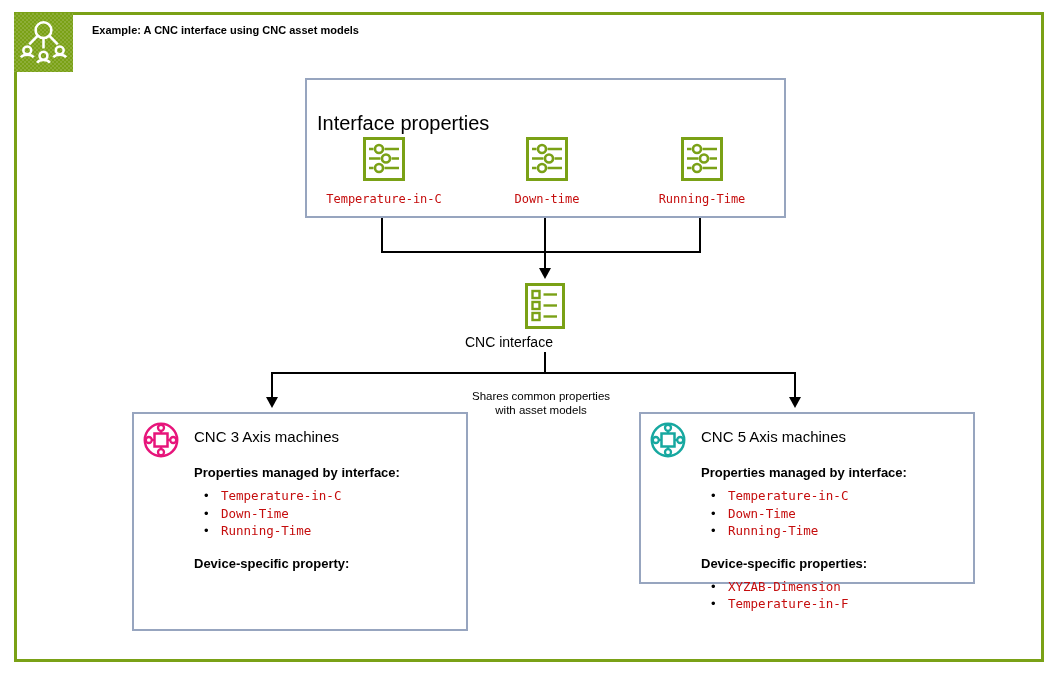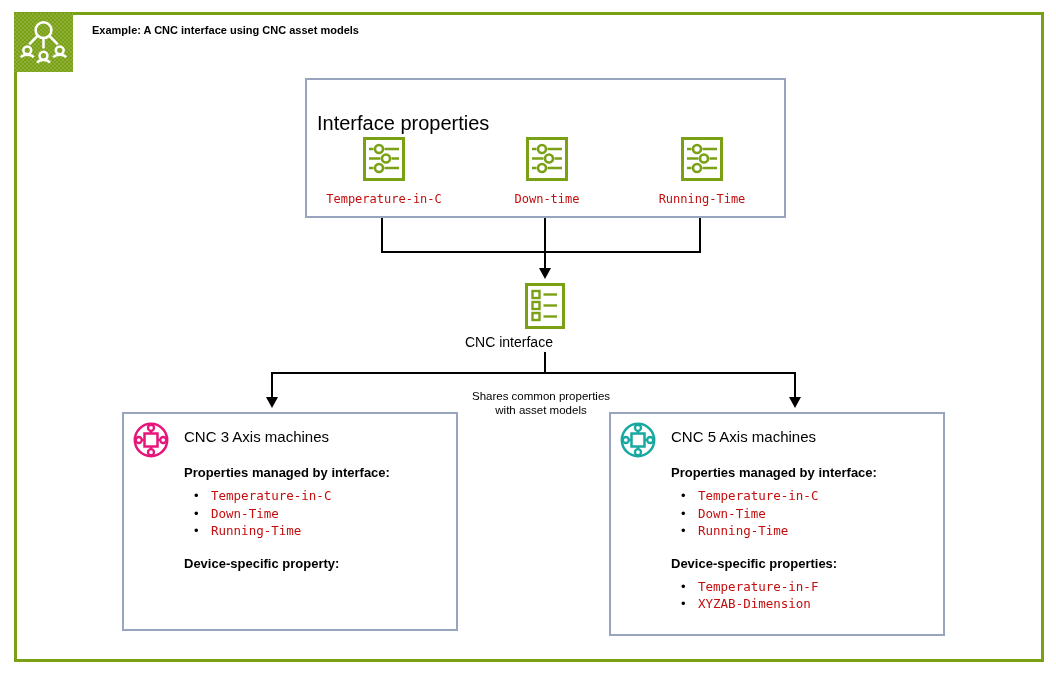--- a/index.html
+++ b/index.html
@@ -52,22 +52,22 @@
   .share-note {
     position:absolute; left:441px; top:378px; width:200px;
     text-align:center; font-size:11.5px; line-height:13.5px;margin-top:12px;
   }
 
   
   .model-box {
     position:absolute; width:336px; border:2px solid #97A5BF;
     background:#fff; box-sizing:border-box;
   }
-  .model-box.left  { left:122px; top:412px; height:219px; }
-  .model-box.right { left:609px; top:412px; height:224px; }
+  .model-box.left  { left:132px; top:412px; height:219px; }
+  .model-box.right { left:639px; top:412px; height:172px; }
   .machine-icon { position:absolute; left:8px; top:7px; }
   .pink { color:#E7157B; }
   .teal { color:#17A8A0; }
   .model-content { position:absolute; left:60px; top:0; width:268px; }
   .box-title   { margin-top:14px; font-size:15px; }
   .box-heading { margin-top:20px; font-size:13px;font-weight:bold; }
   .box-heading.second { margin-top:16px; }
   .prop-list { margin:7px 0 0 8px; padding:0; list-style:none; }
   .prop-list li {
     position:relative; padding-left:19px; line-height:17.5px;
@@ -215,19 +215,19 @@
     <div class="model-content">
       <div class="box-title">CNC 5 Axis machines</div>
       <div class="box-heading">Properties managed by interface:</div>
       <ul class="prop-list">
         <li>Temperature-in-C</li>
         <li>Down-Time</li>
         <li>Running-Time</li>
       </ul>
       <div class="box-heading second">Device-specific properties:</div>
       <ul class="prop-list">
+        <li>XYZAB-Dimension</li>
         <li>Temperature-in-F</li>
-        <li>XYZAB-Dimension</li>
       </ul>
     </div>
   </div>
 
 </div>
 
 </body></html>

